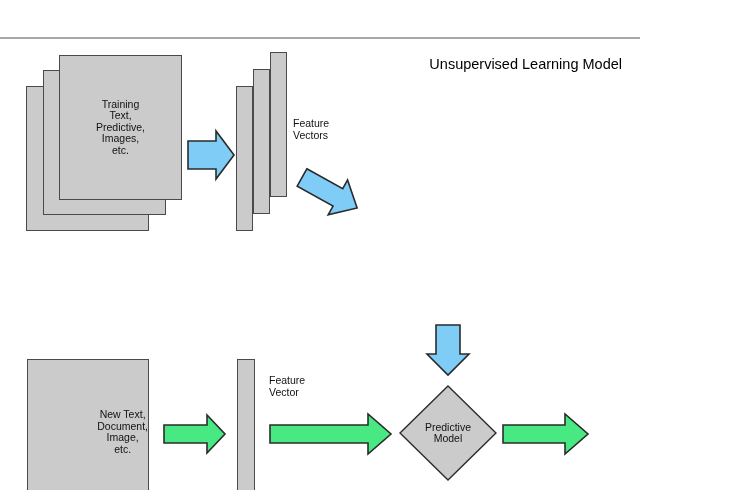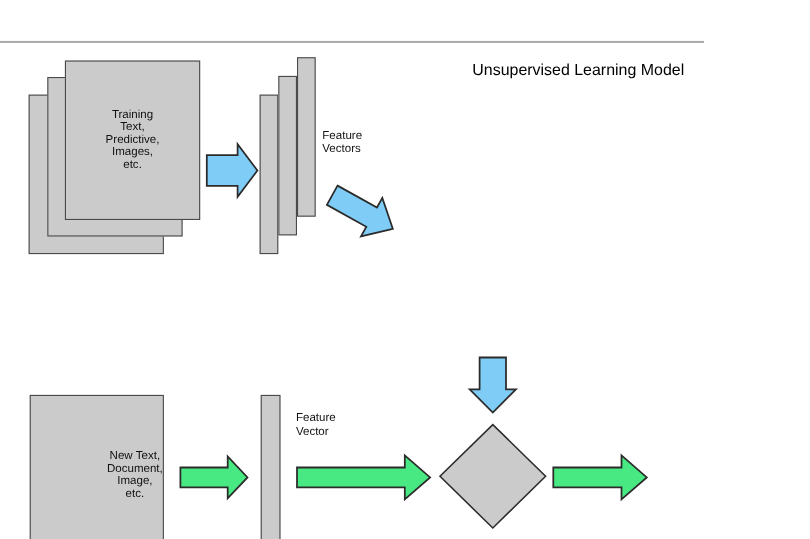--- a/index.html
+++ b/index.html
@@ -103,19 +103,23 @@
   <div class="label fv-label-bottom">Feature
 Vector</div>
 
   <svg class="svg-abs arrow" style="left:269px;top:376px;" width="124" height="42">
     <polygon points="1,12 99,12 99,1 122,21 99,41 99,30 1,30" fill="#48e982"></polygon>
   </svg>
 
   <svg class="svg-abs" style="left:399px;top:348px;" width="98" height="96">
     <polygon class="diamond-poly" points="49,1 97,48 49,95 1,48" fill="#cbcbcb"></polygon>
   </svg>
+  <div class="diamond-label center">
+    <span class="shape-text">Predictive
+Model</span>
+  </div>
 
   <svg class="svg-abs arrow" style="left:502px;top:376px;" width="87" height="42">
     <polygon points="1,12 63,12 63,1 86,21 63,41 63,30 1,30" fill="#48e982"></polygon>
   </svg>
 
 
 </div>
 
 </body></html>

